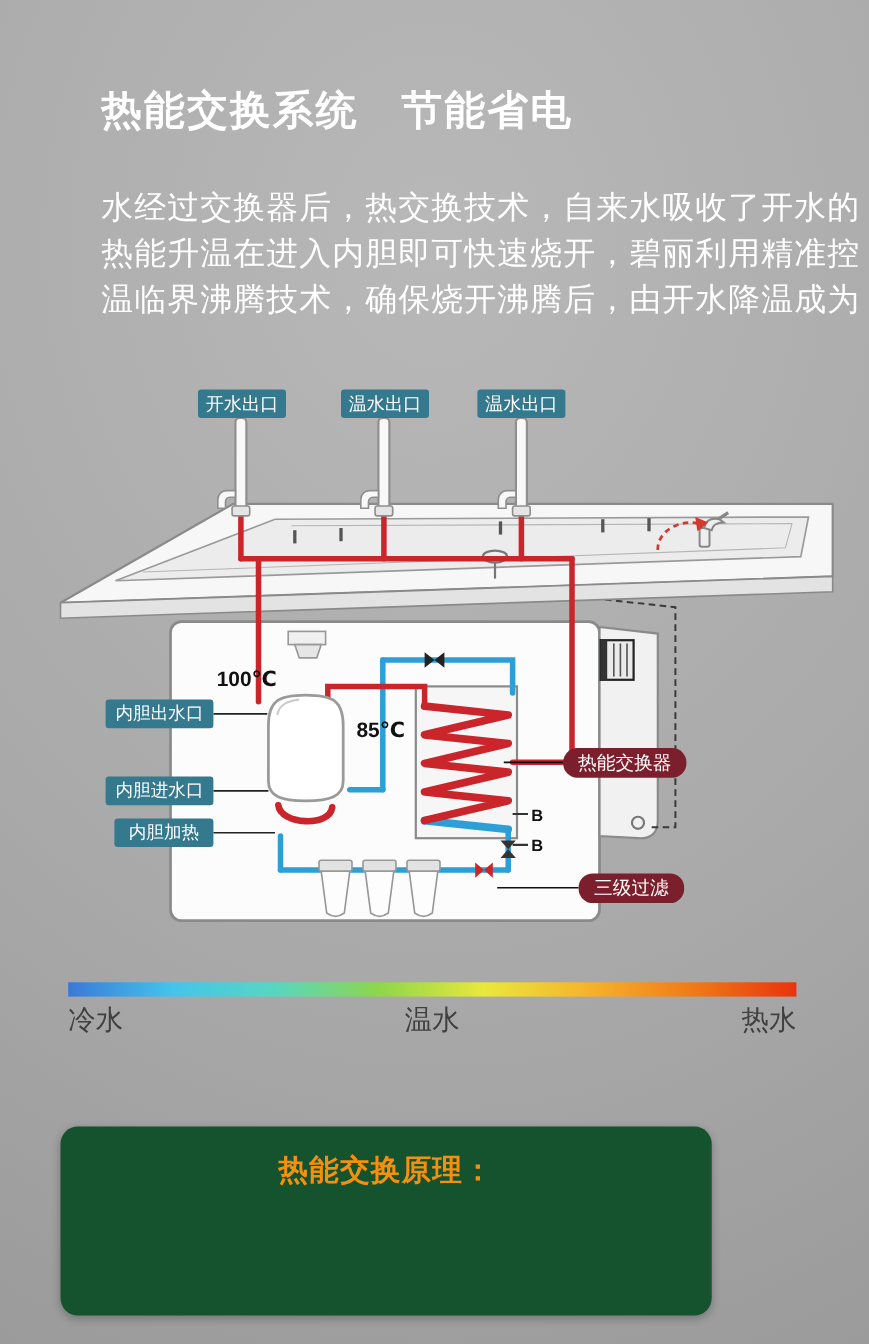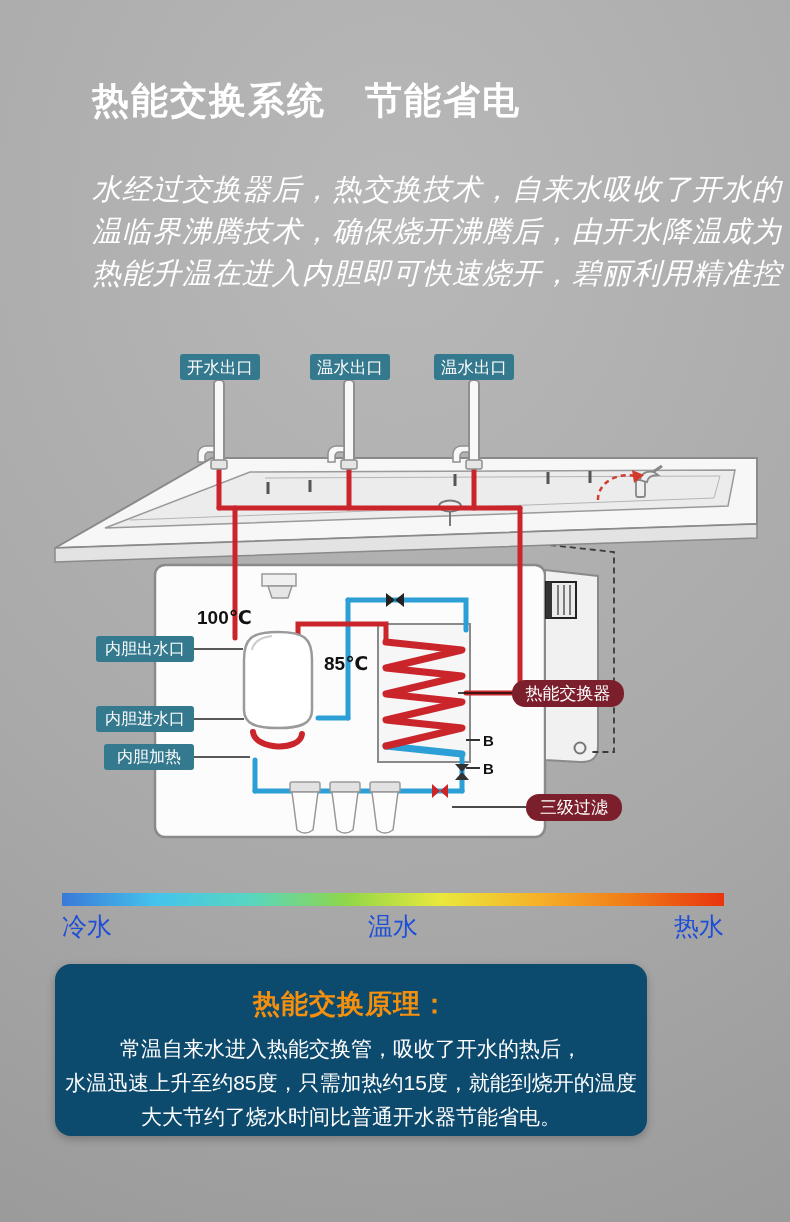--- a/index.html
+++ b/index.html
@@ -4,41 +4,41 @@
 <style>
   * { margin:0; padding:0; box-sizing:border-box; }
   body{
     position:relative; width:790px; height:1222px; overflow:hidden;
     background:radial-gradient(130% 100% at 50% 18%, #b8b8b8 0%, #a9a9a9 55%, #979797 100%);
     font-family:"Liberation Sans","DejaVu Sans",sans-serif;
   }
   .title{ position:absolute; left:92px; top:76px; font-size:37px; font-weight:800;
           color:#ffffff; letter-spacing:2px; white-space:pre; }
   .intro{ position:absolute; left:92px; top:168px; font-size:29px; color:#ffffff;
-          line-height:42px; letter-spacing:1px;font-style:italic; }
+          line-height:42px; letter-spacing:1px; }
   .diagram{ position:absolute; left:0; top:348px; }
   .scale-bar{ position:absolute; left:62px; top:893px; width:662px; height:13px; }
   .scale-labels{ position:absolute; left:62px; top:910px; width:662px; display:flex;
-                 justify-content:space-between; font-size:25px; color:#1d4ed8; }
-  .principle-card{ position:absolute; left:55px; top:964px; width:592px; height:172px;
-                   background:#0c4a6e; border-radius:16px; text-align:center;
+                 justify-content:space-between; font-size:25px; color:#404040; }
+  .principle-card{ position:absolute; left:55px; top:1024px; width:592px; height:172px;
+                   background:#14532d; border-radius:16px; text-align:center;
                    box-shadow:0 3px 8px rgba(0,0,0,.25); }
   .principle-title{ margin-top:22px; font-size:27px; font-weight:700; color:#f5900f; letter-spacing:1px; }
   .principle-lines{ margin-top:10px; font-size:21px; line-height:34px; color:#ffffff; }
   svg text{ font-family:inherit; }
 </style>
 </head>
 <body>
 
 <div class="title">热能交换系统　节能省电</div>
 
 <div class="intro">
   <div>水经过交换器后，热交换技术，自来水吸收了开水的</div>
+  <div>热能升温在进入内胆即可快速烧开，碧丽利用精准控</div>
   <div>温临界沸腾技术，确保烧开沸腾后，由开水降温成为</div>
-  <div>热能升温在进入内胆即可快速烧开，碧丽利用精准控</div>
 </div>
 
 <svg class="diagram" width="790" height="530" viewBox="0 0 790 530">
 
   <g>
     <rect x="155" y="217" width="390" height="272" rx="10" fill="#fcfcfc" stroke="#8a8a8a" stroke-width="2.5"></rect>
     <path d="M545,222 L598,228 L598,398 Q598,415 580,414 L545,412 Z" fill="#f1f1f1" stroke="#8a8a8a" stroke-width="2"></path>
     <circle cx="580" cy="400" r="5.5" fill="none" stroke="#777" stroke-width="2"></circle>
     <polyline points="540,196 614,204 614,404 590,404" fill="none" stroke="#3a3a3a" stroke-width="1.8" stroke-dasharray="6 4"></polyline>
     <g>
@@ -194,18 +194,13 @@
 
 <div class="scale-bar" style="background: linear-gradient(90deg, rgb(58, 121, 216), rgb(68, 196, 236), rgb(89, 214, 192), rgb(143, 214, 74), rgb(233, 232, 60), rgb(246, 179, 42), rgb(240, 123, 23), rgb(233, 51, 14));"></div>
 <div class="scale-labels">
   <span>冷水</span>
   <span>温水</span>
   <span>热水</span>
 </div>
 
 <div class="principle-card">
   <div class="principle-title">热能交换原理：</div>
-  <div class="principle-lines">
-    <div>常温自来水进入热能交换管，吸收了开水的热后，</div>
-    <div>水温迅速上升至约85度，只需加热约15度，就能到烧开的温度</div>
-    <div>大大节约了烧水时间比普通开水器节能省电。</div>
-  </div>
 </div>
 
 </body></html>

